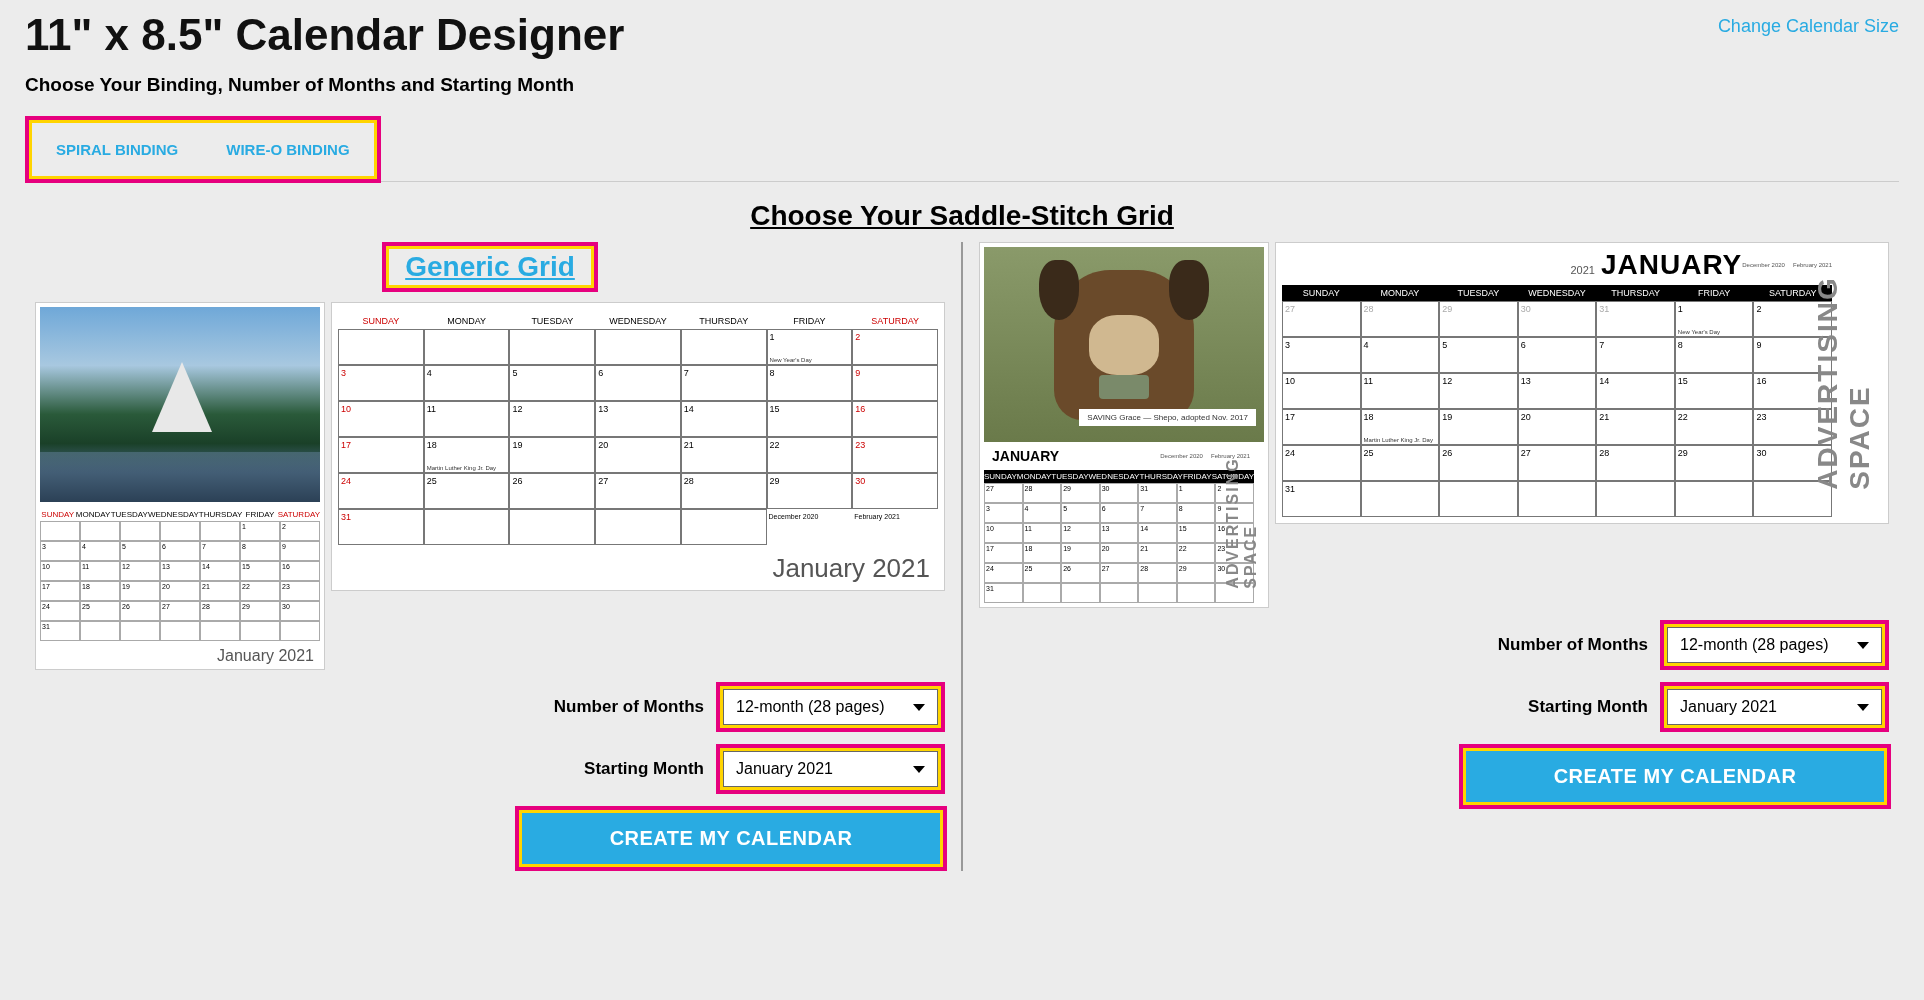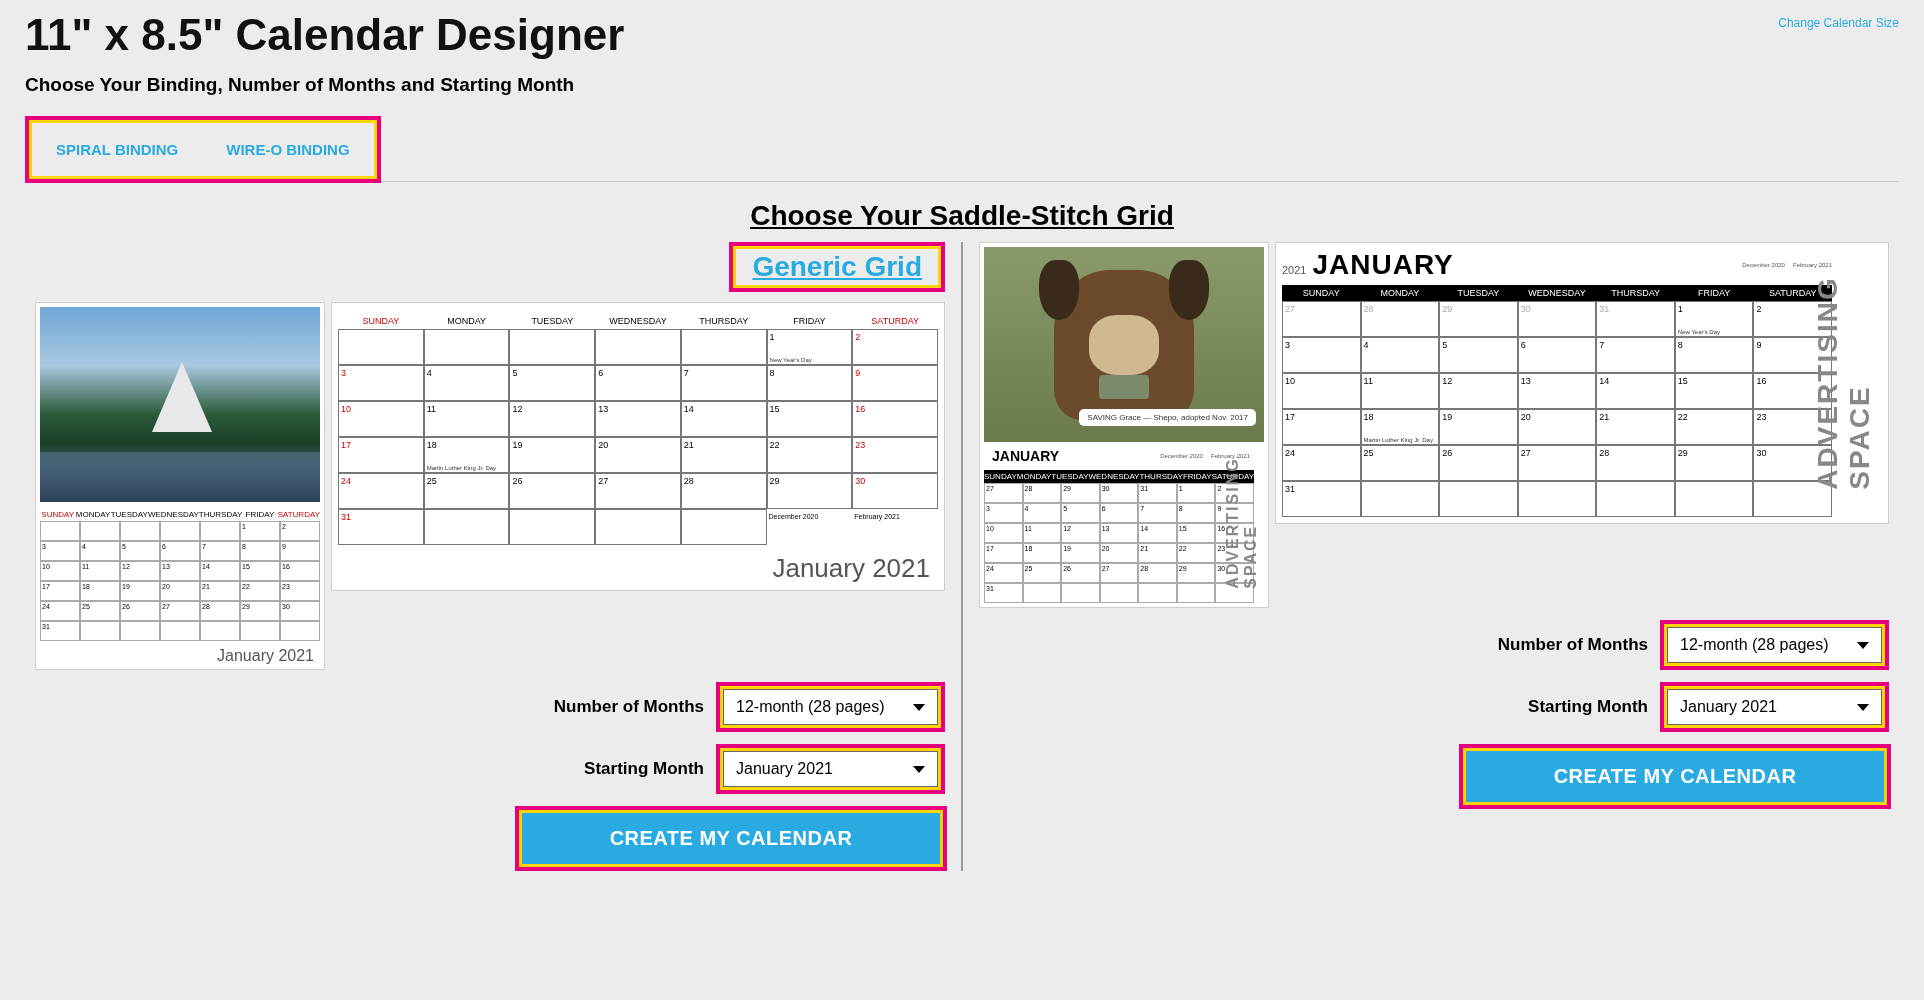--- a/index.html
+++ b/index.html
@@ -1,66 +1,66 @@
 <!DOCTYPE html>
 <html><head>
 <meta charset="utf-8">
 <style>
 * { box-sizing: border-box; margin: 0; padding: 0; }
 body { font-family: Arial, Helvetica, sans-serif; background: #ececec; padding: 10px 25px; }
 
 .header-row { display: flex; justify-content: space-between; align-items: flex-start; }
 .page-title { font-size: 44px; font-weight: bold; color: #111; }
-.change-link { color: #29abe2; font-size: 12px; cursor: pointer; margin-top: 6px; }
+.change-link { color: #29abe2; font-size: 18px; cursor: pointer; margin-top: 6px; }
 
 .subtitle { font-size: 19px; font-weight: bold; margin-top: 14px; margin-bottom: 20px; }
 
 .tabs-wrap { border: 4px solid #e6007e; background: #ffd400; padding: 3px; display: inline-block; }
 .tabs { display: flex; background: #ececec; }
 .tab { padding: 18px 24px; font-size: 15px; font-weight: bold; color: #29abe2; cursor: pointer; white-space: nowrap; }
 .tab.active { background: #ffffff; }
 
 .tab-underline { border-bottom: 1px solid #ccc; margin-top: -2px; }
 
 .section-title { text-align: center; font-size: 28px; font-weight: bold; text-decoration: underline; margin-top: 18px; margin-bottom: 10px; }
 
 .grids { display: flex; }
 .grid-col { flex: 1; padding: 0 10px; }
 .divider { width: 2px; background: #999; margin: 0 6px; }
 
-.grid-title-wrap { text-align: right; margin-bottom: 10px; }
+.grid-title-wrap { text-align: center; margin-bottom: 10px; }
 .grid-title { display: inline-block; border: 4px solid #e6007e; background: #ffd400; padding: 3px; }
 .grid-title a { display: inline-block; background: #ececec; color: #29abe2; font-size: 28px; font-weight: bold; text-decoration: underline; padding: 2px 16px; cursor: pointer; }
 
 .preview-row { display: flex; gap: 6px; align-items: flex-start; }
 .preview-small { width: 290px; background: #fff; border: 1px solid #ccc; padding: 4px; }
 .preview-large { flex: 1; background: #fff; border: 1px solid #ccc; padding: 6px; position: relative; }
 
 .photo-mountain { width: 100%; height: 195px; background: linear-gradient(to bottom, #6fa8d8 0%, #a8c8e0 30%, #2a5a3a 55%, #1a4028 70%, #4a6a8a 85%); position: relative; overflow: hidden; }
 .photo-mountain::before { content: ''; position: absolute; top: 55px; left: 40%; width: 60px; height: 70px; background: #e8e8e8; clip-path: polygon(50% 0, 100% 100%, 0 100%); }
 .photo-mountain::after { content: ''; position: absolute; bottom: 0; left: 0; right: 0; height: 50px; background: linear-gradient(to bottom, rgba(90,120,140,0.6), rgba(40,60,80,0.9)); }
 
 .photo-dog { width: 100%; height: 195px; background: linear-gradient(to bottom, #8a9a6a 0%, #6a7a4a 100%); position: relative; display:flex; align-items:center; justify-content:center;}
 .dog-body { width: 140px; height: 150px; background: #6a4a2a; border-radius: 40% 40% 20% 20%; position: relative; }
 .dog-body::before { content:''; position:absolute; top:-10px; left:-15px; width:40px; height:60px; background:#3a2a1a; border-radius: 40% 40% 50% 50%; }
 .dog-body::after { content:''; position:absolute; top:-10px; right:-15px; width:40px; height:60px; background:#3a2a1a; border-radius: 40% 40% 50% 50%; }
 .dog-face { position:absolute; top:45px; left:50%; transform:translateX(-50%); width:70px; height:60px; background:#d0b890; border-radius:40%; }
 .dog-bow { position:absolute; top:105px; left:50%; transform:translateX(-50%); width:50px; height:24px; background:#7a8a6a; border-radius:4px; }
-.badge-sg { position:absolute; bottom:16px; right:8px; background:#fff; padding:4px 8px; font-size:8px; border-radius:5px; color:#333; }
+.badge-sg { position:absolute; bottom:16px; right:8px; background:#fff; padding:4px 8px; font-size:8px; border-radius:0; color:#333; }
 
 .mini-cal { margin-top: 6px; }
 .mini-cal-head { display: flex; font-size: 8px; text-align: center; }
 .mini-cal-head div { flex: 1; padding: 2px 0; }
 .mini-cal-head .sun { color: #c00; }
 .mini-cal-grid { display: grid; grid-template-columns: repeat(7, 1fr); }
 .mini-cal-grid div { border: 0.5px solid #aaa; height: 20px; font-size: 7px; padding: 1px; }
 .mini-label { text-align: right; font-size: 16px; color: #555; margin-top: 6px; padding-right: 6px; }
 .mini-label-black { text-align: left; font-size: 18px; font-weight: bold; color: #000; padding: 4px; }
 
-.large-head-row1 { display:flex; justify-content:space-between; align-items:center; }
+.large-head-row1 { display:flex; justify-content:flex-end; align-items:center; }
 .large-month-black { font-size: 28px; font-weight: 900; color:#000; letter-spacing:1px; }
 .large-year-side { font-size: 11px; color:#555; writing-mode: initial; }
 .tiny-months { display:flex; gap:8px; }
 .tiny-month { font-size:6px; line-height:1; color:#555; text-align:center; }
 
 .large-cal-head { display: flex; font-size: 9px; text-align: center; margin-top: 4px; }
 .large-cal-head div { flex: 1; padding: 3px 0; }
 .large-cal-head .sun { color: #c00; }
 .large-cal-head.blackhead { background:#000; color:#fff; }
 .large-cal-head.blackhead div { color:#fff; }

